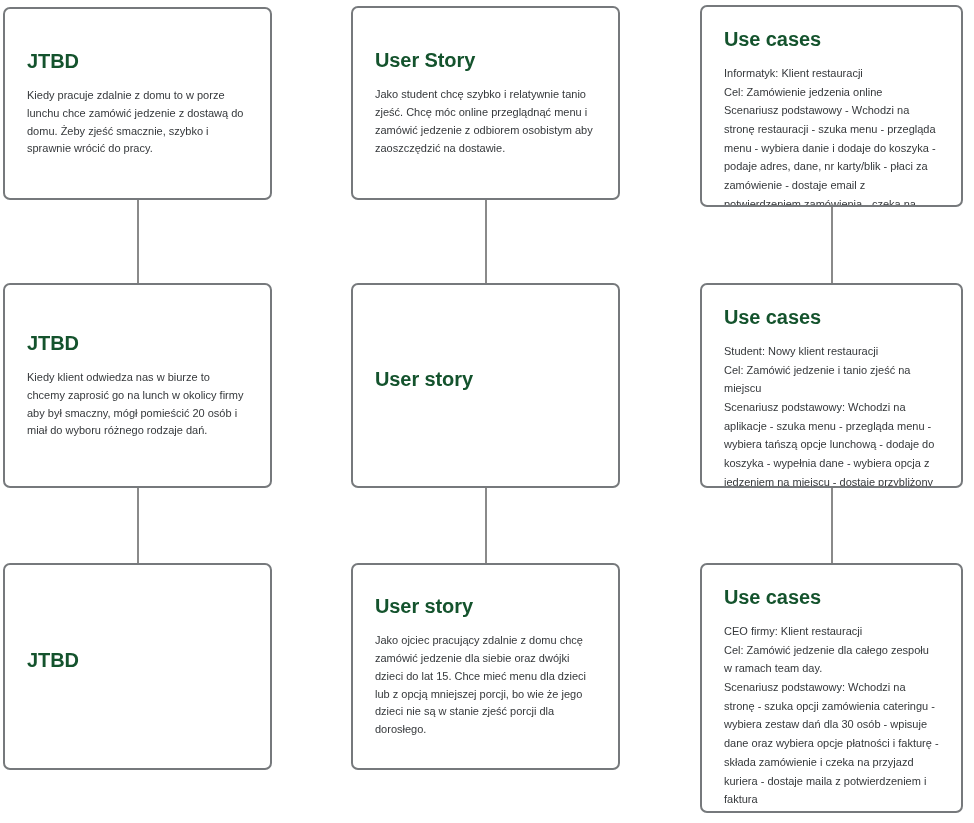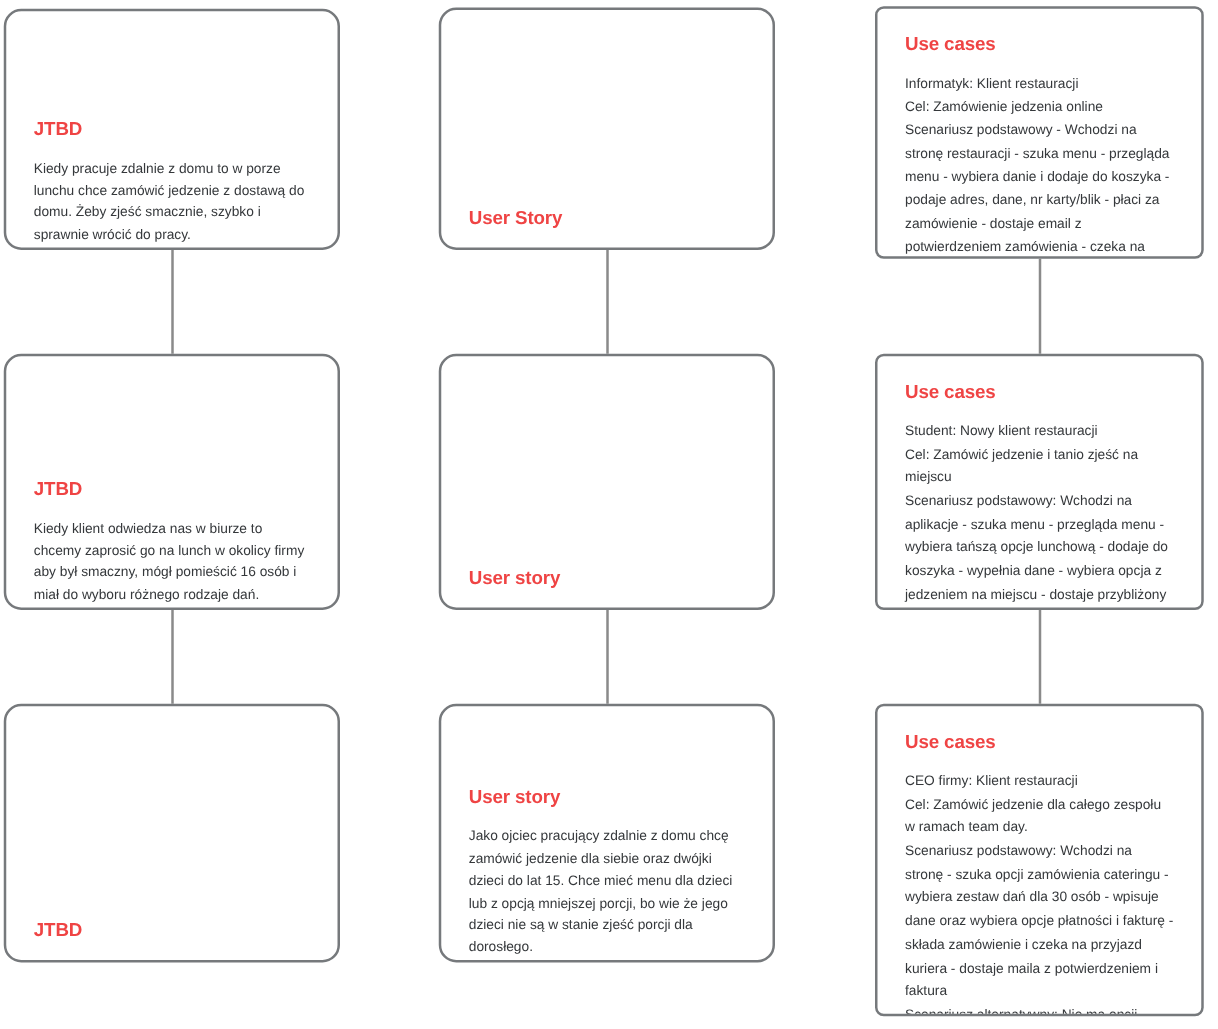--- a/index.html
+++ b/index.html
@@ -32,37 +32,36 @@
     position: absolute;
     box-sizing: border-box;
     background: #ffffff;
     border: 2px solid #76797c;
     border-radius: 7px;
     display: flex;
     flex-direction: column;
     overflow: hidden;
   }
   .card.center-v {
-    justify-content: flex-end;
-    border-radius: 14px;
+    justify-content: center;
   }
   .card.top-v {
     justify-content: flex-start;
   }
   .card-inner {
     padding: 0 22px;
   }
   .card.top-v .card-inner {
     padding-top: 20px;
   }
 
   .card-title {
-    font-size: 15px;
+    font-size: 20px;
     font-weight: bold;
-    color: #ef4444;
+    color: #14532d;
     letter-spacing: -0.1px;
     margin: 0 0 14px 0;
     line-height: 1.2;
   }
   .card-body {
     font-size: 11px;
     color: #35383b;
     line-height: 1.62;
     margin: 0;
     white-space: pre-line;
@@ -89,37 +88,38 @@
   <div class="card col-jtbd center-v" style="left:3px; top:7px; width:269px; height:193px;">
     <div class="card-inner">
       <h2 class="card-title">JTBD</h2>
       <p class="card-body">Kiedy pracuje zdalnie z domu to w porze lunchu chce zamówić jedzenie z dostawą do domu. Żeby zjeść smacznie, szybko i sprawnie wrócić do pracy.</p>
     </div>
   </div>
 
   <div class="card col-user-story center-v" style="left:351px; top:6px; width:269px; height:194px;">
     <div class="card-inner">
       <h2 class="card-title">User Story</h2>
+      <p class="card-body">Jako student chcę szybko i relatywnie tanio zjeść. Chcę móc online przeglądnąć menu i zamówić jedzenie z odbiorem osobistym aby zaoszczędzić na dostawie.</p>
     </div>
   </div>
 
   <div class="card col-usecases top-v" style="left:700px; top:5px; width:263px; height:202px;">
     <div class="card-inner">
       <h2 class="card-title">Use cases</h2>
       <p class="card-body">Informatyk: Klient restauracji
 Cel: Zamówienie jedzenia online
 Scenariusz podstawowy - Wchodzi na stronę restauracji - szuka menu - przegląda menu - wybiera danie i dodaje do koszyka - podaje adres, dane, nr karty/blik - płaci za zamówienie - dostaje email z potwierdzeniem zamówienia - czeka na dostawę
 Scenariusz alternatywny - Brak możliwości dowozu - opcja z odbiorem osobistym lub rezerwacja stolika i zjedzenia na miejscu</p>
     </div>
   </div>
 
   <div class="card col-jtbd center-v" style="left:3px; top:283px; width:269px; height:205px;">
     <div class="card-inner">
       <h2 class="card-title">JTBD</h2>
-      <p class="card-body">Kiedy klient odwiedza nas w biurze to chcemy zaprosić go na lunch w okolicy firmy aby był smaczny, mógł pomieścić 16 osób i miał do wyboru różnego rodzaje dań.</p>
+      <p class="card-body">Kiedy klient odwiedza nas w biurze to chcemy zaprosić go na lunch w okolicy firmy aby był smaczny, mógł pomieścić 20 osób i miał do wyboru różnego rodzaje dań.</p>
     </div>
   </div>
 
   <div class="card col-user-story center-v" style="left:351px; top:283px; width:269px; height:205px;">
     <div class="card-inner">
       <h2 class="card-title">User story</h2>
     </div>
   </div>
 
   <div class="card col-usecases top-v" style="left:700px; top:283px; width:263px; height:205px;">

